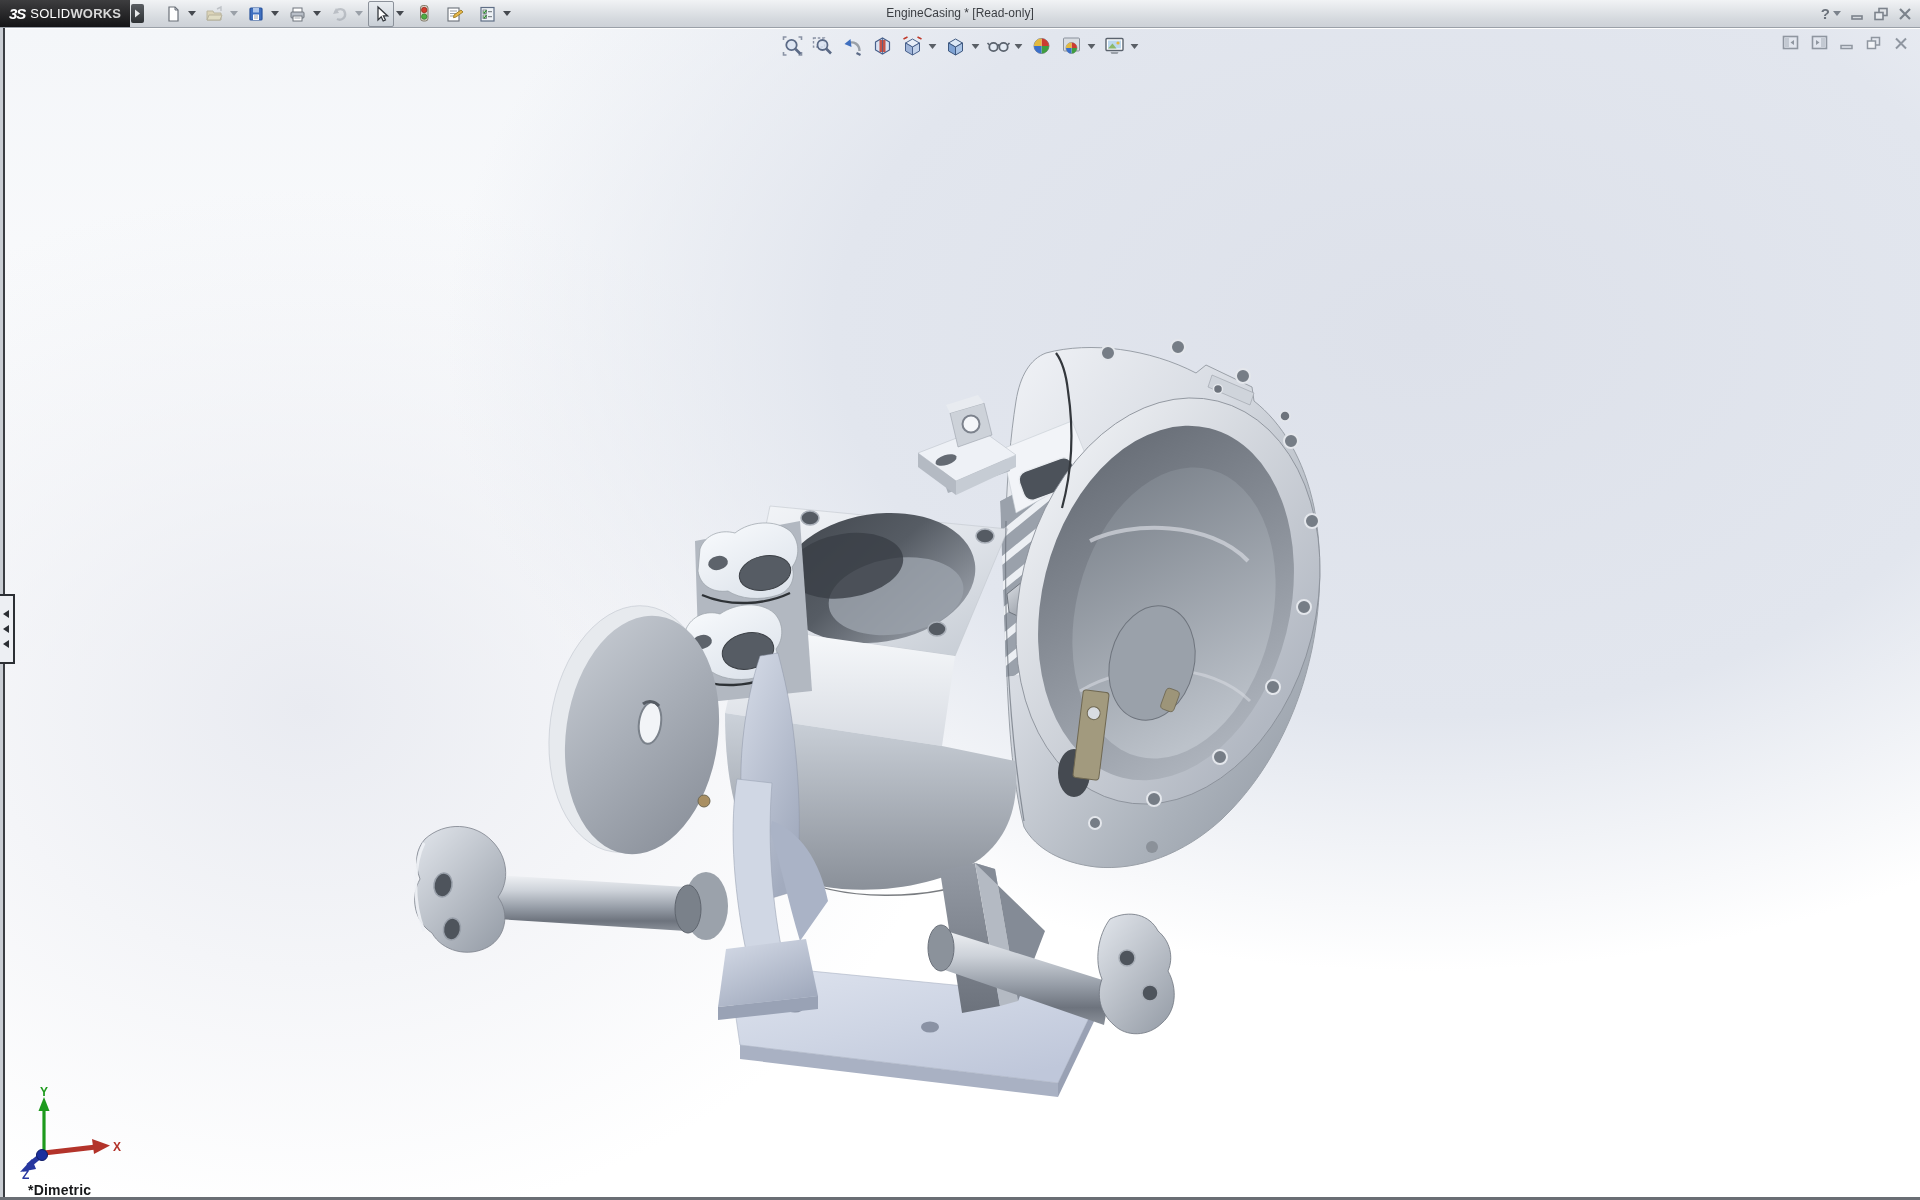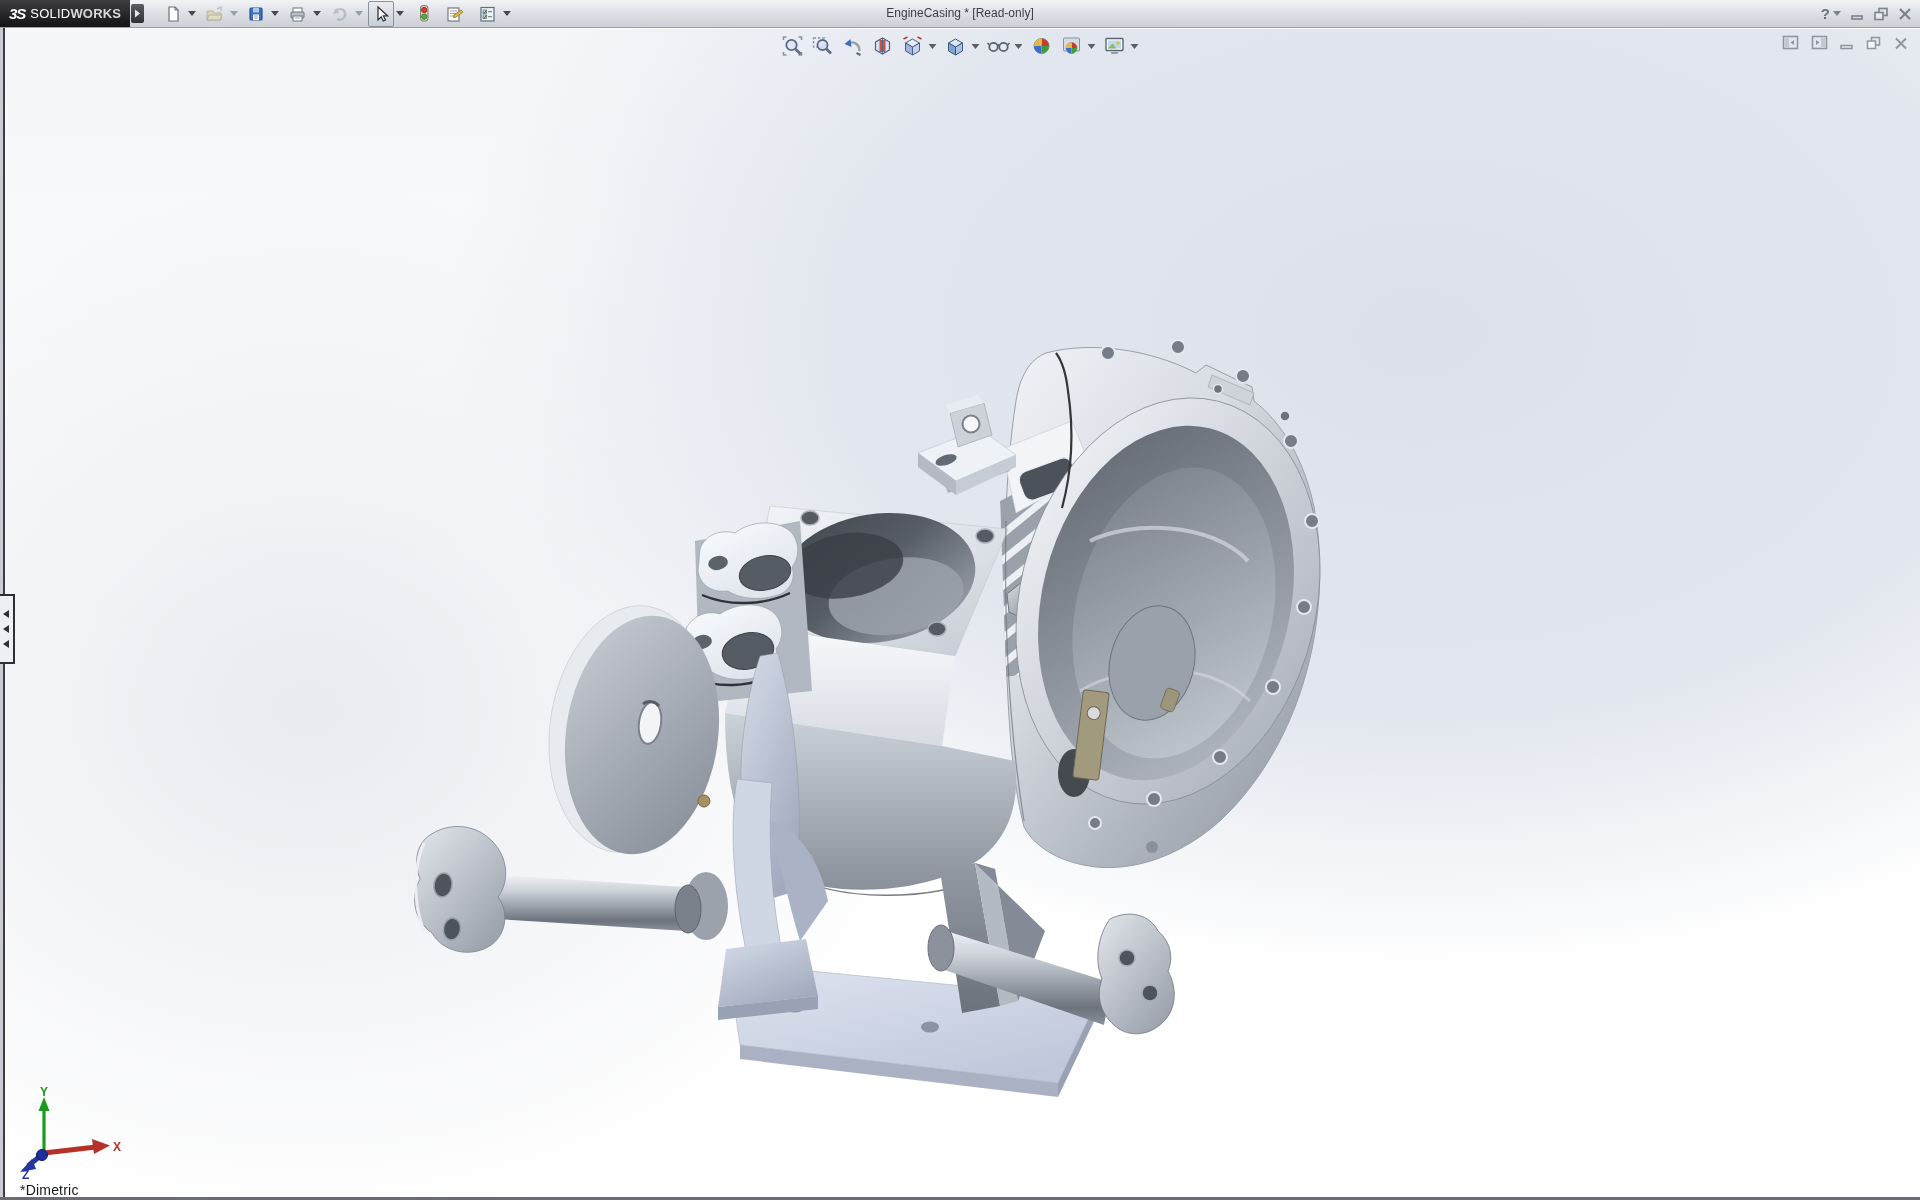--- a/index.html
+++ b/index.html
@@ -50,21 +50,21 @@
   .headsup{position:absolute;left:50%;top:4px;transform:translateX(-50%);
     display:flex;align-items:center;z-index:40;}
   .hbtn{width:26px;height:26px;display:flex;align-items:center;justify-content:center;
     border-radius:3px;cursor:pointer;margin:0 2px;}
   .hcaret{width:10px;height:26px;display:flex;align-items:center;justify-content:center;cursor:pointer;margin-right:3px;}
 
   .docctrls{position:absolute;right:12px;top:6px;display:flex;align-items:center;gap:12px;z-index:40;}
   .docctrls .dc{display:flex;align-items:center;justify-content:center;cursor:pointer;}
 
   .triad{position:absolute;left:14px;bottom:22px;width:110px;height:92px;z-index:20;}
-  .dimetric{position:absolute;left:20px;bottom:3px;font-size:14px;font-weight:normal;
+  .dimetric{position:absolute;left:28px;bottom:3px;font-size:14px;font-weight:bold;
     color:#17181a;z-index:20;letter-spacing:.2px;}
 
   .model-svg{position:absolute;left:0;top:0;width:1920px;height:1172px;z-index:10;}
 </style>
 </head>
 <body>
 
 <div class="titlebar">
   <div class="logo">
     <span class="mark">3S</span>

